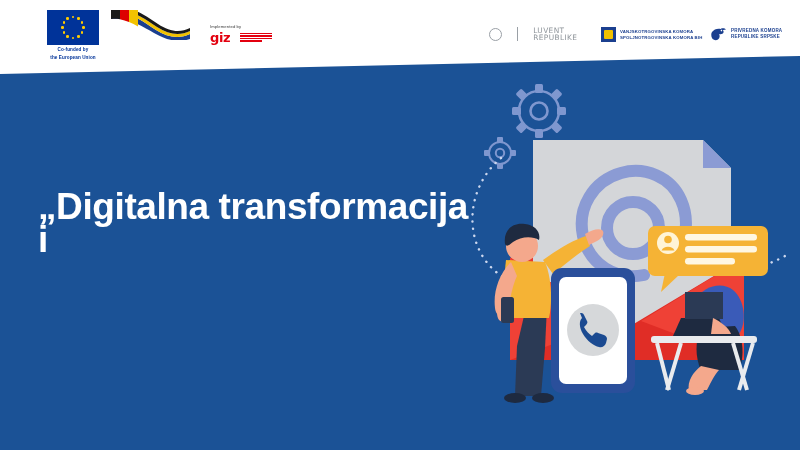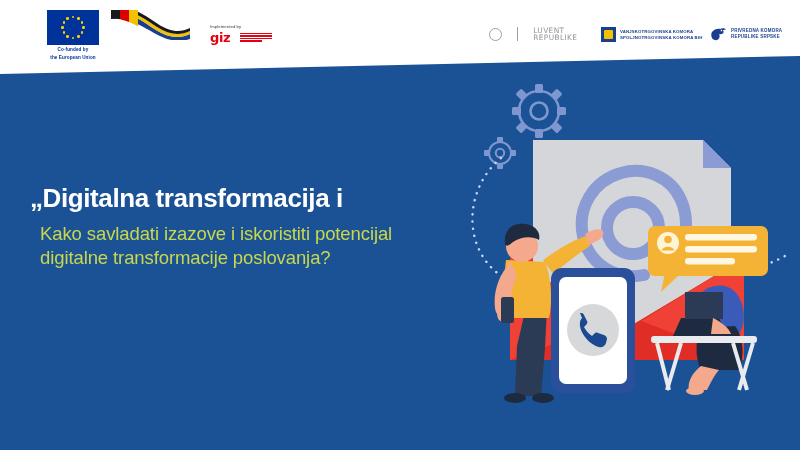--- a/index.html
+++ b/index.html
@@ -75,22 +75,22 @@
 
   
   .logo-pkrs{position:absolute;left:710px;top:26px;display:flex;align-items:center;gap:4px;}
   .pk-mark{width:17px;height:16px;}
   .pk-txt{line-height:6px;}
   .pk-l1,.pk-l2{font-size:4.5px;color:#1b3f8f;letter-spacing:0.2px;font-weight:bold;}
 
   
   .headline{position:absolute;left:26px;top:178px;width:470px;z-index:5;}
   .h-title{
-    color:#ffffff;font-weight:bold;font-size:26px;line-height:33px;
-    letter-spacing:-0.4px;margin:4px;
+    color:#ffffff;font-weight:bold;font-size:37px;line-height:33px;
+    letter-spacing:-0.4px;margin:12px;
   }
   .h-title .l2{display:block;padding-left:14px;}
   .h-sub{
     color:#c9d84b;font-size:18.5px;line-height:24px;margin:7px 0 0 0;
     padding-left:14px;letter-spacing:-0.1px;
   }
   .h-sub .s2{display:block;}
 
   
   .illus{position:absolute;left:455px;top:78px;width:345px;height:330px;z-index:3;}
@@ -202,24 +202,20 @@
         <path d="M230,214 L268,214 L268,241 L230,241 Z" fill="#2b3a55"></path>
         <path d="M258,240 C266,244 274,250 276,256 L256,256 Z" fill="#f4a88c"></path>
       </g>
     </svg>
   </div>
 
   <div class="headline">
     <h1 class="h-title">
       <span class="l1">„Digitalna transformacija i</span>
     </h1>
-    <p class="h-sub">
-      <span class="s1">Kako savladati izazove i iskoristiti potencijal</span>
-      <span class="s2">digitalne transformacije poslovanja?</span>
-    </p>
   </div>
 
   <div class="header-band"></div>
 
   <div class="logo-row" style="z-index:7;">
 
     <div class="logo-eu">
       <div class="eu-flag" id="euflag">
           <span class="eu-star" style="left: 24.7px; top: 5.7px;"></span>
           <span class="eu-star" style="left: 29.95px; top: 7.10673px;"></span>

